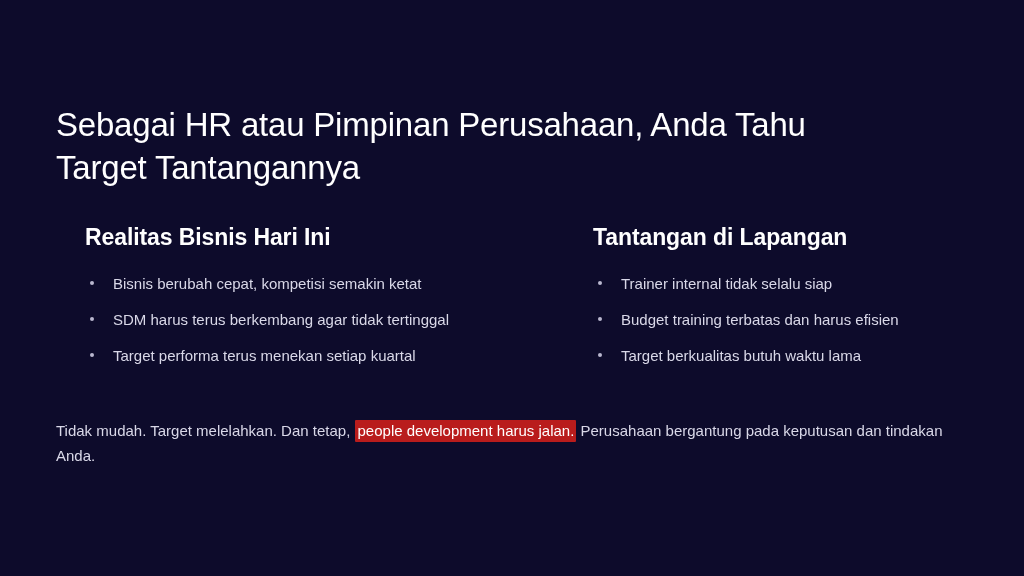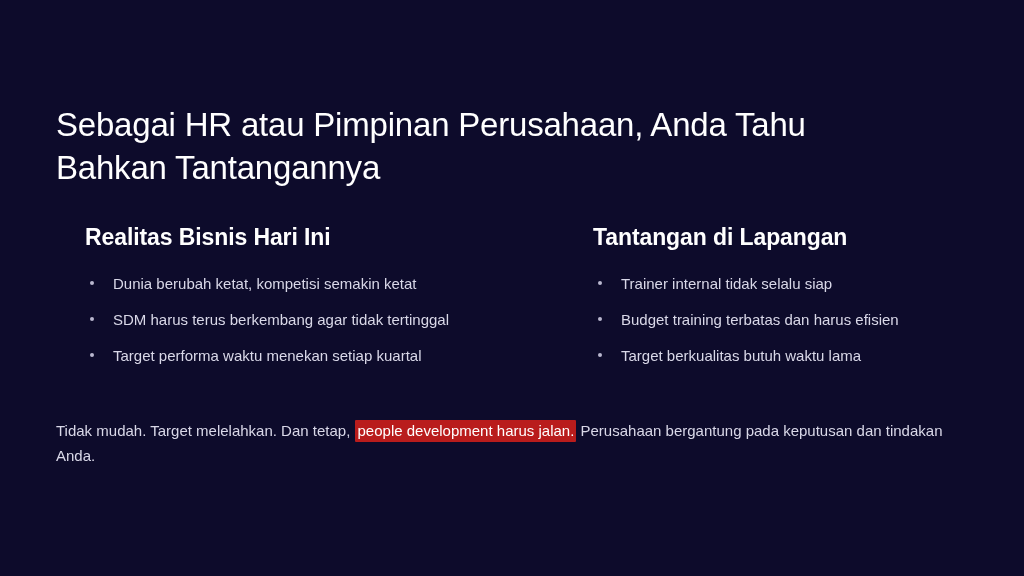--- a/index.html
+++ b/index.html
@@ -113,40 +113,40 @@
   }
 </style>
 </head>
 <body>
 
 <div class="slide">
 
   <div class="title-block">
     <h1 class="slide-title">
       <span class="t-line">Sebagai HR atau Pimpinan Perusahaan, Anda Tahu</span>
-      <span class="t-line">Bahkan Tantangannya</span>
+      <span class="t-line">Target Tantangannya</span>
     </h1>
   </div>
 
   <div class="columns">
 
     <div class="column left">
       <h2 class="col-heading">Realitas Bisnis Hari Ini</h2>
       <ul class="bullet-list">
         <li class="bullet-item">
           <span class="bullet-dot"></span>
-          <span>Dunia berubah ketat, kompetisi semakin ketat</span>
+          <span>Bisnis berubah cepat, kompetisi semakin ketat</span>
         </li>
         <li class="bullet-item">
           <span class="bullet-dot"></span>
           <span>SDM harus terus berkembang agar tidak tertinggal</span>
         </li>
         <li class="bullet-item">
           <span class="bullet-dot"></span>
-          <span>Target performa waktu menekan setiap kuartal</span>
+          <span>Target performa terus menekan setiap kuartal</span>
         </li>
       </ul>
     </div>
 
     <div class="column right">
       <h2 class="col-heading">Tantangan di Lapangan</h2>
       <ul class="bullet-list">
         <li class="bullet-item">
           <span class="bullet-dot"></span>
           <span>Trainer internal tidak selalu siap</span>

